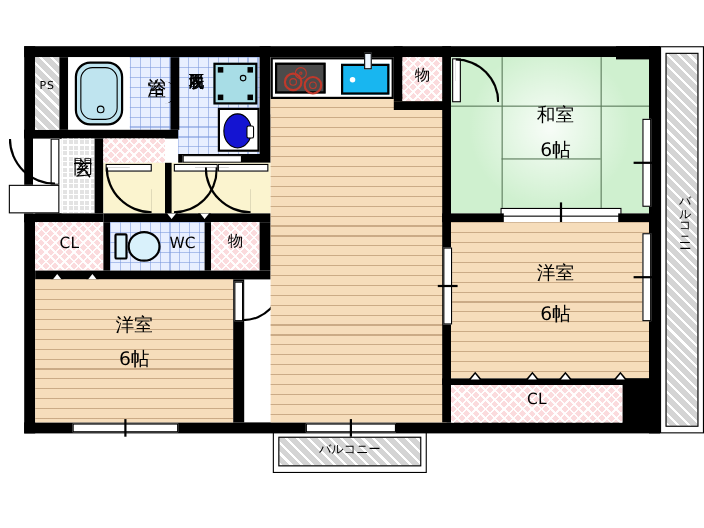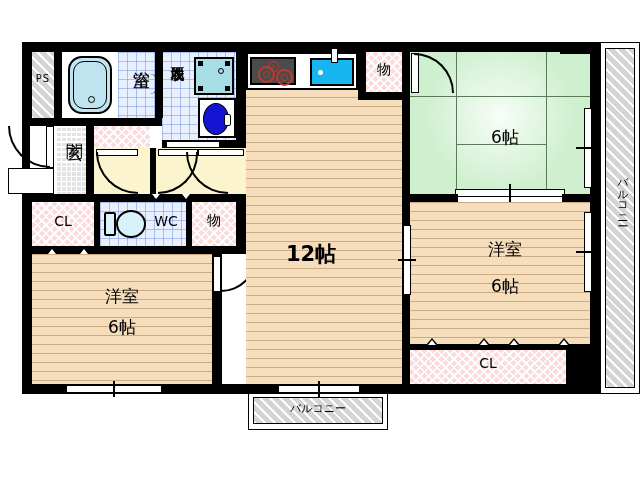--- a/index.html
+++ b/index.html
@@ -231,21 +231,20 @@
   <div class="b mull" style="left:113px;top:381px;width:2px;height:16px;"></div>
   <div class="b wall" style="left:212px;top:254px;width:10px;height:130px;"></div>
 
   <div class="b leaf" style="left:213px;top:256px;width:8px;height:36px;"></div>
   <div class="b" style="left:221px;top:256px;width:36px;height:36px;
               border-right:2px solid #000;border-bottom:2px solid #000;
               border-bottom-right-radius:36px;"></div>
 
   <div class="b f-wood" style="left:246px;top:88px;width:160px;height:296px;"></div>
   <div class="b f-wood" style="left:246px;top:88px;width:112px;height:16px;"></div>
-  <div class="lbl big" style="left:246px;top:243px;width:130px;font-weight:600;">12帖</div>
 
   <div class="b f-white ol" style="left:246px;top:52px;width:112px;height:38px;"></div>
   <div class="b stove" style="left:250px;top:57px;width:46px;height:28px;">
      <div class="burner" style="left:6px;top:7px;"></div>
      <div class="burner" style="left:24px;top:10px;"></div>
      <div class="burner" style="left:16px;top:2px;width:9px;height:9px;border-width:1.8px;"></div>
   </div>
   <div class="b sink" style="left:310px;top:58px;width:44px;height:28px;">
      <div class="sink-hole" style="left:6px;top:10px;"></div>
   </div>
@@ -260,20 +259,21 @@
   <div class="b wall" style="left:358px;top:92px;width:48px;height:8px;"></div>
   <div class="b wall" style="left:402px;top:42px;width:8px;height:58px;"></div>
 
   <div class="b wall" style="left:402px;top:100px;width:8px;height:284px;"></div>
 
   <div class="b f-tatami" style="left:410px;top:52px;width:180px;height:142px;"></div>
   <div class="tatami-line" style="left:410px;top:96px;width:180px;height:1px;"></div>
   <div class="tatami-line" style="left:456px;top:52px;width:1px;height:142px;"></div>
   <div class="tatami-line" style="left:546px;top:52px;width:1px;height:142px;"></div>
   <div class="tatami-line" style="left:456px;top:144px;width:90px;height:1px;"></div>
+  <div class="lbl mid" style="left:440px;top:96px;width:130px;">和室</div>
   <div class="lbl mid" style="left:440px;top:128px;width:130px;">6帖</div>
 
   <div class="b leaf" style="left:411px;top:53px;width:8px;height:40px;"></div>
   <div class="b" style="left:414px;top:53px;width:40px;height:40px;
               border-top:2px solid #000;border-right:2px solid #000;
               border-top-right-radius:40px;"></div>
 
   <div class="b slider" style="left:584px;top:108px;width:8px;height:80px;"></div>
   <div class="b mull" style="left:576px;top:147px;width:22px;height:2px;"></div>
 

